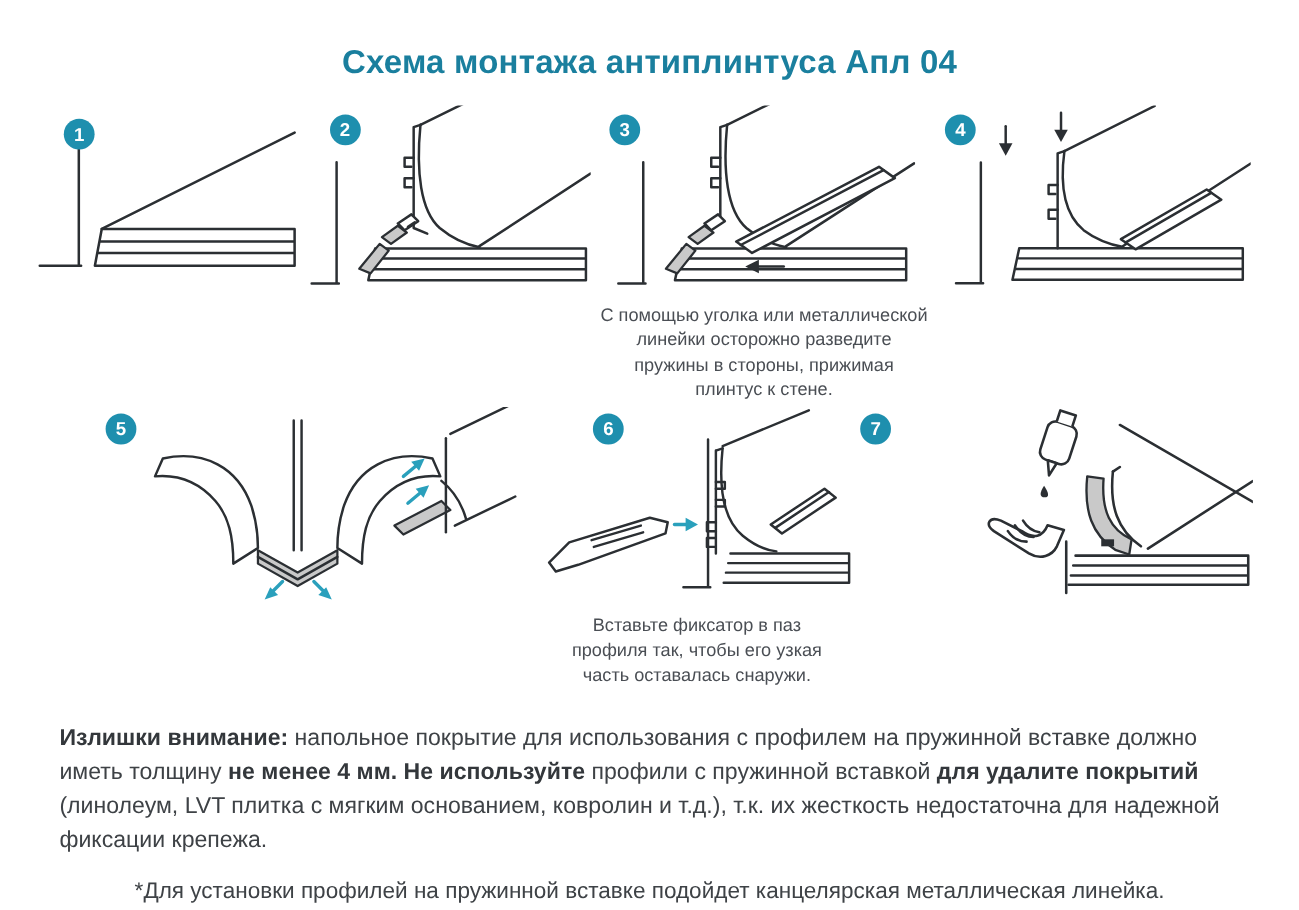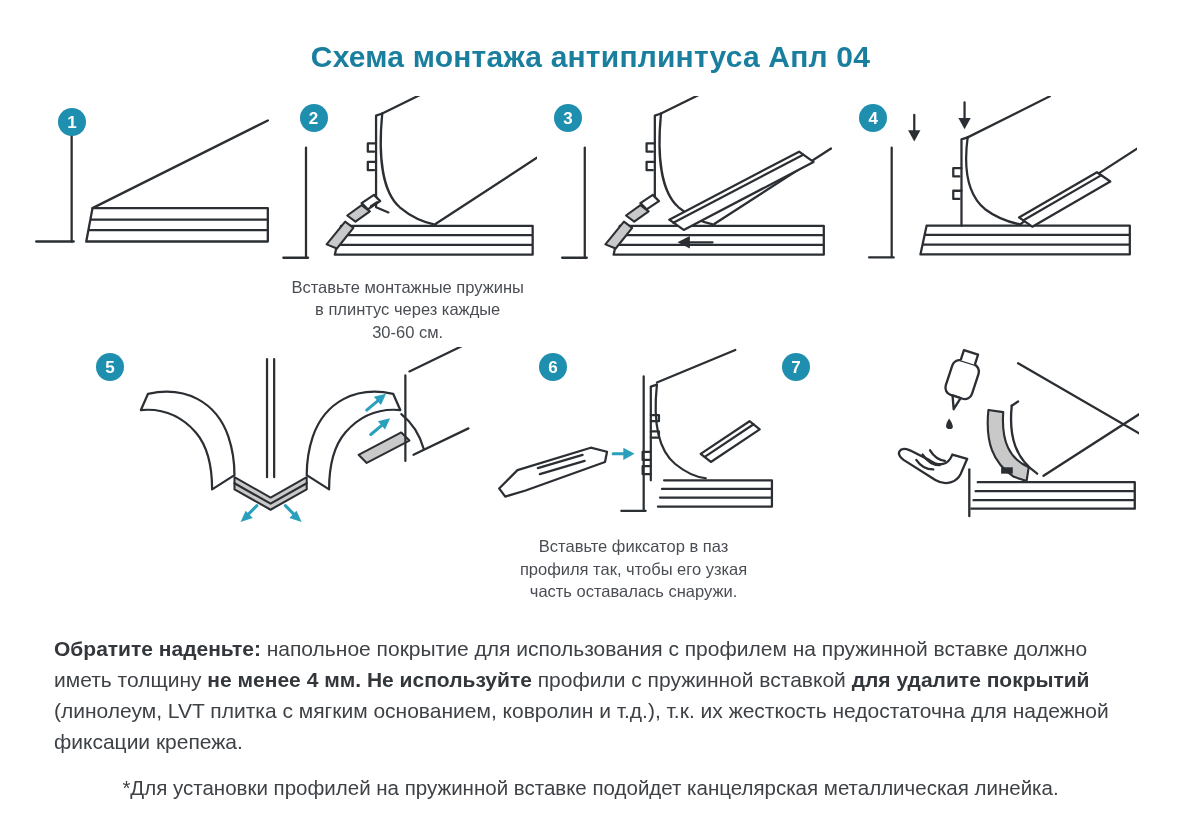--- a/index.html
+++ b/index.html
@@ -123,23 +123,20 @@
             <path class="ln" d="M94,100 v8 l12,5"></path>
           </g>
           <g>
             <polygon class="gry" points="66,116 80,106 88,112 74,122"></polygon>
             <polygon class="lnf" points="80,104 92,96 98,102 86,110"></polygon>
             <path class="ln" d="M89,107 l6,-4"></path>
             <polygon class="gry" points="46,144 64,122 72,128 56,148"></polygon>
           </g>
         </svg>
       </div>
-      <div class="caption">Вставьте монтажные пружины
-в плинтус через каждые
-30-60 см.</div>
     </div>
 
     <div class="step s3">
       <div class="art">
         <span class="badge b3">3</span>
         <svg width="275" height="170" viewBox="0 0 265 165">
           <g>
             <path class="ln" d="M60,126 H258 M58,135 H258 M56,144.5 H258 M54,154 H258 M258,126 V154 M60,126 L54,154"></path>
           </g>
           <g>
@@ -160,20 +157,24 @@
           <g>
             <polygon class="lnf" points="108,120 234,54 248,64 122,130"></polygon>
             <path class="ln" d="M112,123 L238,57"></path>
           </g>
           <g>
             <path class="ln" d="M150,142 H126"></path>
             <polygon class="dkh" points="116,142 128,136 128,148"></polygon>
           </g>
         </svg>
       </div>
+      <div class="caption">С помощью уголка или металлической
+линейки осторожно разведите
+пружины в стороны, прижимая
+плинтус к стене.</div>
     </div>
 
     <div class="step s4">
       <div class="art">
         <span class="badge b4">4</span>
         <svg width="272" height="170" viewBox="0 0 265 165">
           <g>
             <path class="ln" d="M60,126 H258 M58,135 H258 M56,144.5 H258 M54,154 H258 M258,126 V154 M60,126 L54,154"></path>
           </g>
           <g>
@@ -311,20 +312,20 @@
               <path class="lnf" d="M156,12 V2 H170 V12"></path>
               <path class="lnf" d="M159,46 H167 L164,58 Z"></path>
             </g>
             <path class="dkh" d="M151,66 c-4,6 -4,10 0.5,10 c4.5,0 3.5,-4 -0.5,-10 Z"></path>
           </g>
         </svg>
       </div>
     </div>
   </div>
 
-  <p class="notes"><b>Обратите наденьте:</b><span> напольное покрытие для использования с профилем на пружинной вставке должно иметь толщину </span><b>не менее 4 мм. Не используйте</b><span> профили с пружинной вставкой </span><b>для удалите покрытий</b><span> (линолеум, LVT плитка с мягким основанием, ковролин и т.д.), т.к. их жесткость недостаточна для надежной фиксации крепежа.</span></p>
+  <p class="notes"><b>Излишки внимание:</b><span> напольное покрытие для использования с профилем на пружинной вставке должно иметь толщину </span><b>не менее 4 мм. Не используйте</b><span> профили с пружинной вставкой </span><b>для удалите покрытий</b><span> (линолеум, LVT плитка с мягким основанием, ковролин и т.д.), т.к. их жесткость недостаточна для надежной фиксации крепежа.</span></p>
 
   <div class="footnote">
     <div>*Для установки профилей на пружинной вставке подойдет канцелярская металлическая линейка.</div>
 
   </div>
 
 </div>
 
 </body></html>

